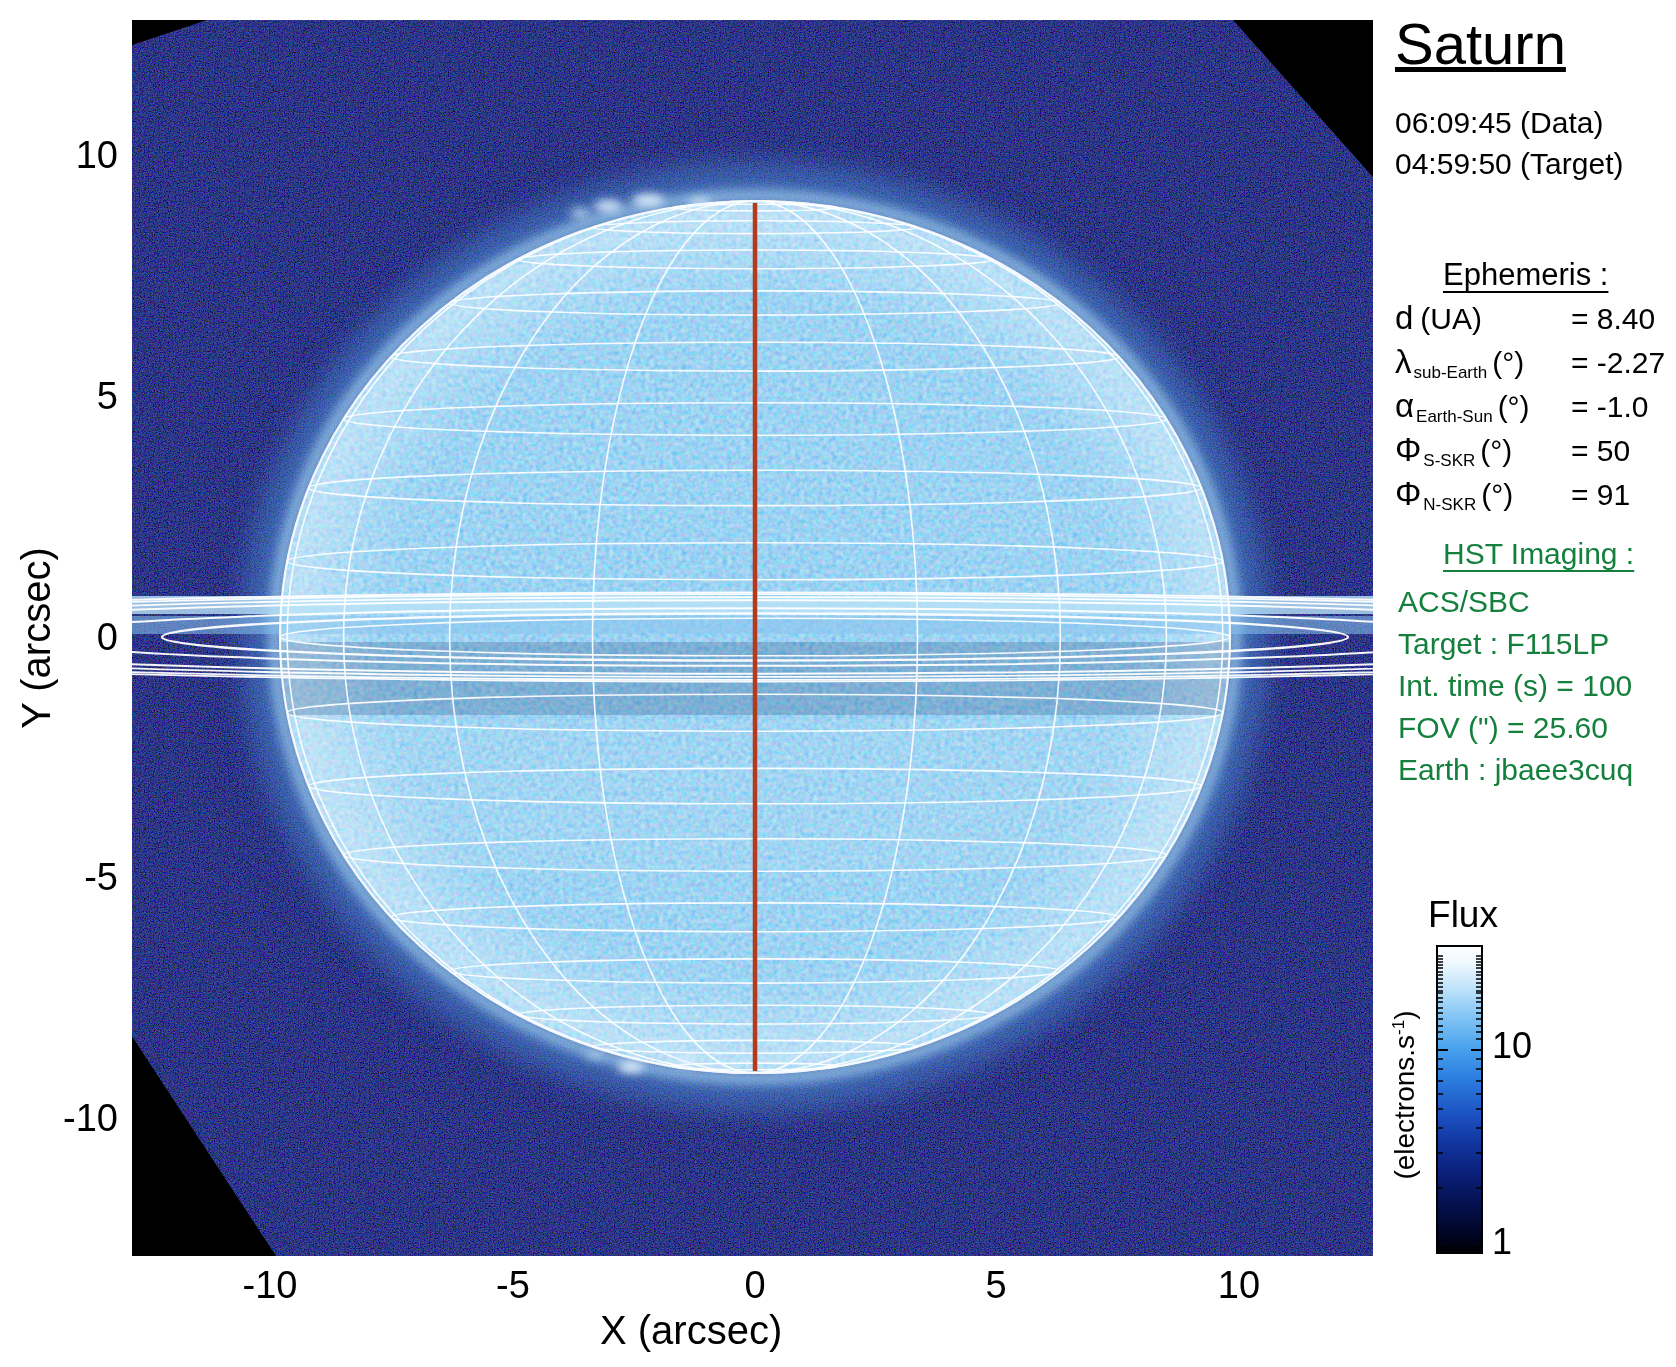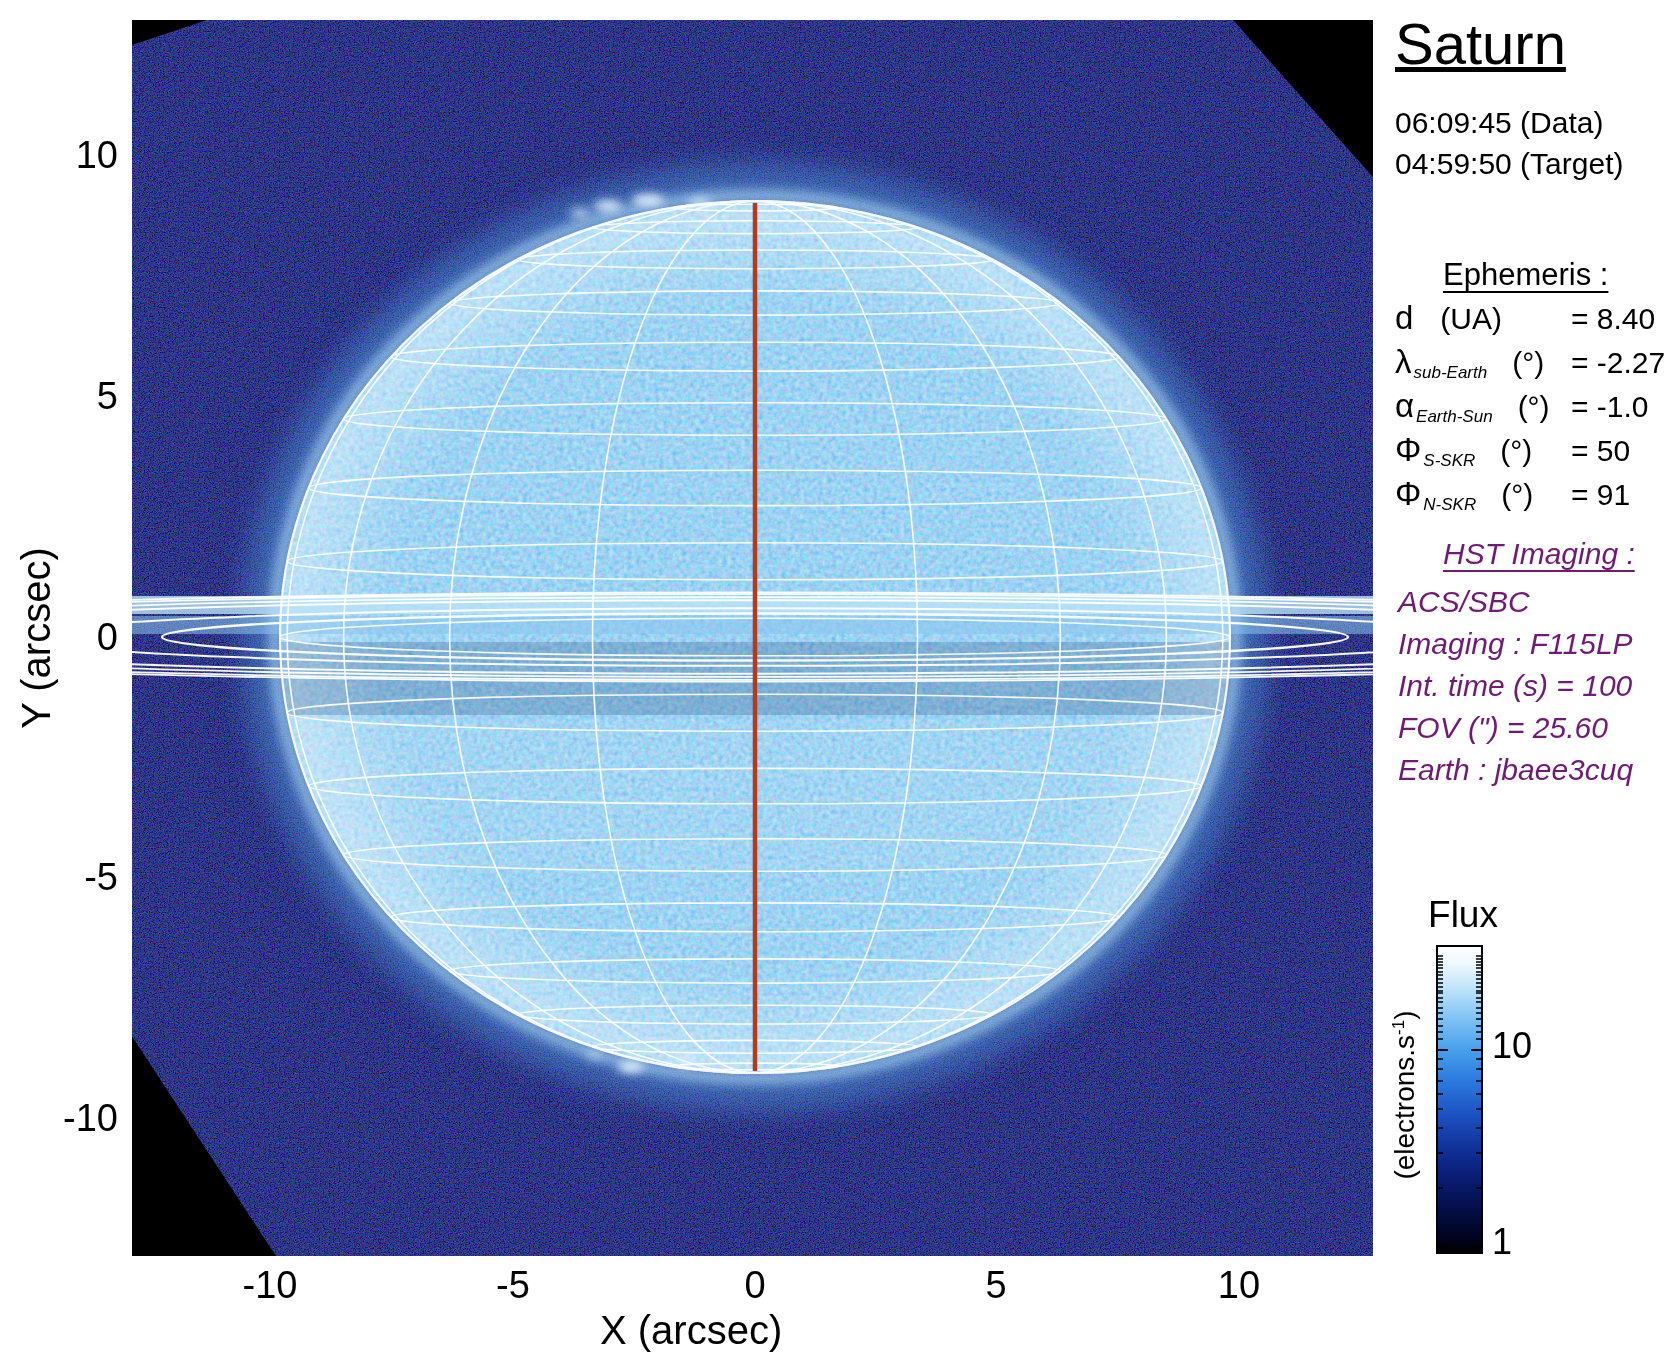--- a/index.html
+++ b/index.html
@@ -14,23 +14,23 @@
   #ylab{left:-84px;top:616px;width:240px;height:44px;text-align:center;transform:rotate(-90deg);}
   #xlab{left:600px;top:1308px;width:300px;text-align:left;}
   #title{left:1395px;top:10px;font-size:58px;text-decoration:underline;}
   .dateblock{left:1395px;top:102px;font-size:30px;line-height:41px;}
   .h-underline{text-decoration:underline;text-underline-offset:6px;text-decoration-thickness:2px;margin-left:48px;}
   #ephhead{left:1395px;top:257px;font-size:31px;}
   #ephrows{left:1395px;top:299px;width:300px;}
   .eph-row{display:flex;align-items:baseline;height:44px;font-size:30px;}
   .eph-label{display:inline-flex;align-items:baseline;min-width:176px;}
   .eph-sym{font-size:33px;}
-  .eph-sub{font-size:17px;position:relative;top:5px;margin:0 21px 0 2px;font-style:italic;}
+  .eph-sub{font-size:17px;position:relative;top:5px;margin:0 1px 0 2px;}
   .eph-unit{margin-left:4px;}
-  .gray{color:#701a75;font-style:italic;}
+  .gray{color:#15803d;}
   #hsthead{left:1395px;top:537px;font-size:30px;}
   #hstrows{left:1398px;top:581px;font-size:30px;line-height:42px;}
   #fluxlab{left:1398px;top:894px;width:130px;text-align:center;font-size:37px;}
   #cbar{left:1436px;top:945px;}
   .cbnum{font-size:36px;left:1492px;}
   #cbunit{left:1286px;top:1078px;width:240px;height:34px;text-align:center;transform:rotate(-90deg);font-size:28px;}
   #cbunit sup{font-size:17px;}
 </style>
 </head>
 <body>
@@ -213,21 +213,21 @@
           <span class="eph-sub">N-SKR</span>
           <span class="eph-unit">(°)</span>
         </span>
       <span class="eph-val">= 91</span>
     </div>
   </div>
 
   <div class="abs gray h-underline" id="hsthead">HST Imaging :</div>
   <div class="abs gray" id="hstrows">
     <div>ACS/SBC</div>
-    <div>Imaging : F115LP</div>
+    <div>Target : F115LP</div>
     <div>Int. time (s) = 100</div>
     <div>FOV (") = 25.60</div>
     <div>Earth : jbaee3cuq</div>
   </div>
 
   <div class="abs" id="fluxlab">Flux</div>
 
   <svg class="abs" id="cbar" width="47" height="309">
     <defs>
       <linearGradient id="cbg" x1="0" y1="0" x2="0" y2="1">

